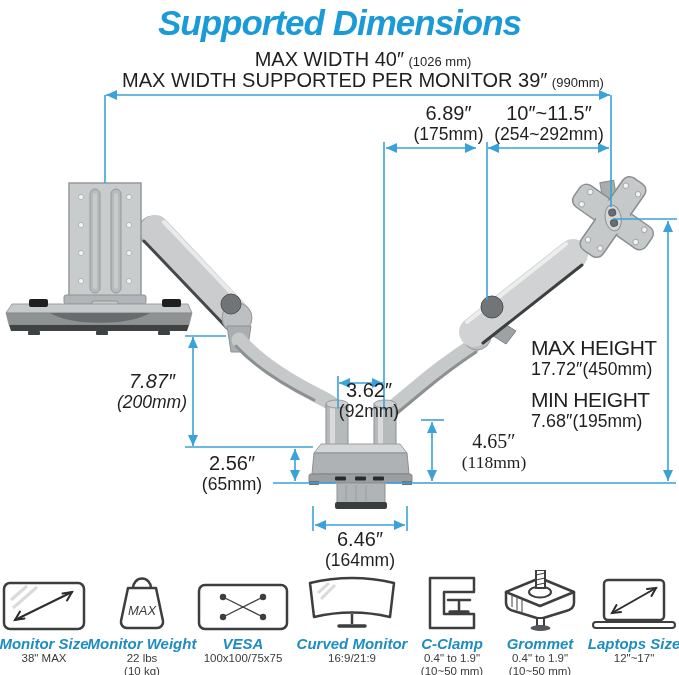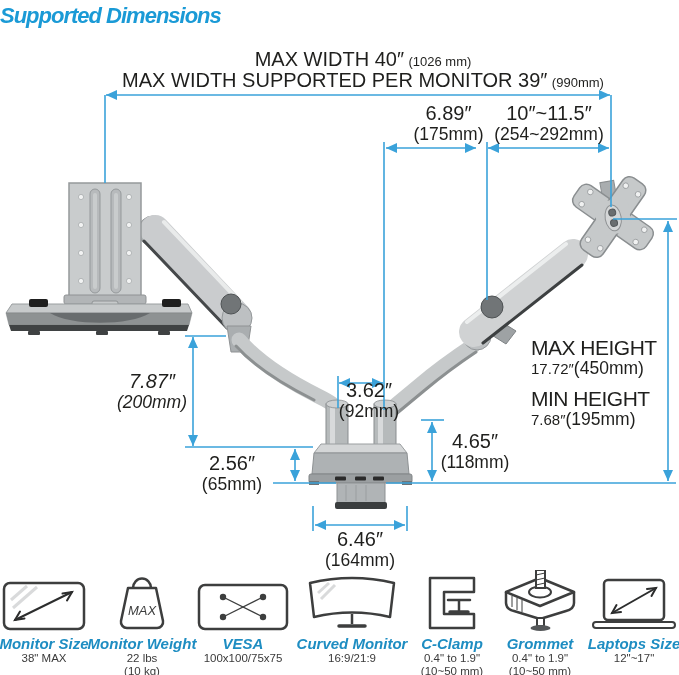--- a/index.html
+++ b/index.html
@@ -1,30 +1,30 @@
 <!DOCTYPE html>
 <html><head>
 <meta charset="utf-8">
 <style>
   html,body{margin:0;padding:0;background:#ffffff;}
   .stage{position:relative;width:679px;height:675px;background:#fff;overflow:hidden;
          font-family:"Liberation Sans","DejaVu Sans",sans-serif;color:#1f1f1d;}
   .abs{position:absolute;}
-  .title{left:0;top:3px;width:679px;font-size:22px;font-weight:bold;
+  .title{left:0;top:3px;width:679px;text-align:center;font-size:35px;font-weight:bold;
          font-style:italic;letter-spacing:-1px;}
   .topdim{left:105px;width:516px;text-align:center;white-space:nowrap;}
   .topdim .big{font-size:20px;}
   .topdim .sm{font-size:13px;}
   .dim{text-align:center;line-height:1.08;}
   .dim .in{font-size:20px;display:block;}
   .dim .mm{font-size:17.5px;display:block;}
   .mh{line-height:1.0;}
   .mh .lab{font-size:21px;display:block;margin-bottom:2px;letter-spacing:-0.5px;}
   .mh .val{display:block;margin-bottom:10px;}
-  .mh .vin{font-size:15px;}
+  .mh .vin{font-size:18px;}
   .mh .vmm{font-size:17.5px;}
   .svgwrap{left:0;top:0;width:679px;height:675px;}
   .feat{top:570px;display:flex;flex-direction:column;align-items:center;}
   .feat .iconbox{height:62px;display:flex;align-items:flex-end;justify-content:center;}
   .feat .flabel{font-size:15px;font-weight:bold;font-style:italic;margin-top:3px;white-space:nowrap;}
   .feat .fsub{font-size:11.5px;line-height:13px;color:#3a3a3a;text-align:center;white-space:nowrap;}
 </style>
 </head>
 <body>
 
@@ -192,21 +192,21 @@
     <span class="mm">(92mm)</span>
   </div>
   <div class="abs dim" style="left:104px;top:371px;width:96px;font-style:italic;">
     <span class="in">7.87″</span>
     <span class="mm">(200mm)</span>
   </div>
   <div class="abs dim" style="left:184px;top:453px;width:96px;">
     <span class="in">2.56″</span>
     <span class="mm">(65mm)</span>
   </div>
-  <div class="abs dim" style="left:435px;top:431px;width:80px;">
+  <div class="abs dim" style="left:454px;top:431px;width:80px;font-family:Liberation Serif, serif;">
     <span class="in">4.65″</span>
     <span class="mm">(118mm)</span>
   </div>
   <div class="abs dim" style="left:310px;top:529px;width:100px;">
     <span class="in">6.46″</span>
     <span class="mm">(164mm)</span>
   </div>
 
   <div class="abs mh" style="left:531px;top:337px;width:135px;">
     <span class="lab">MAX HEIGHT</span>

